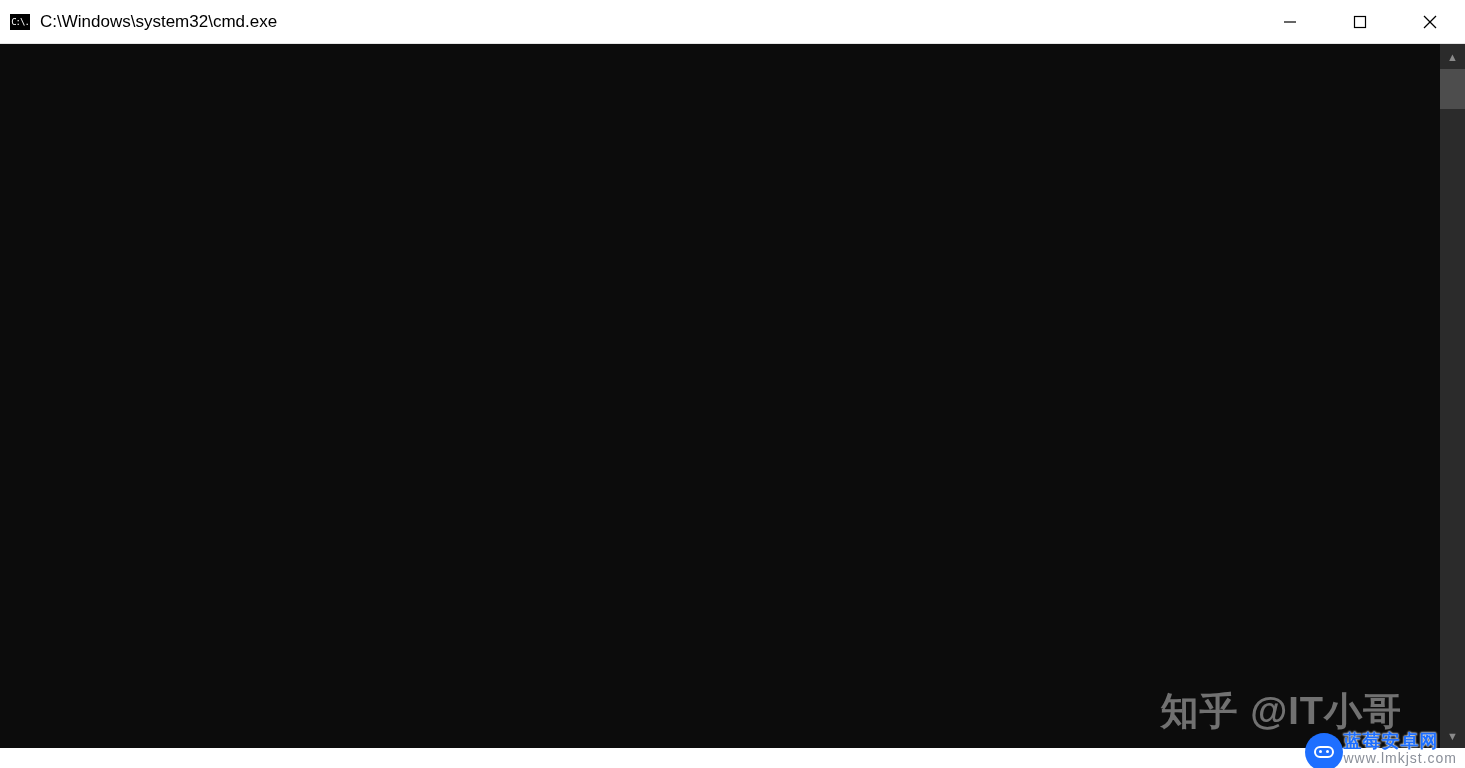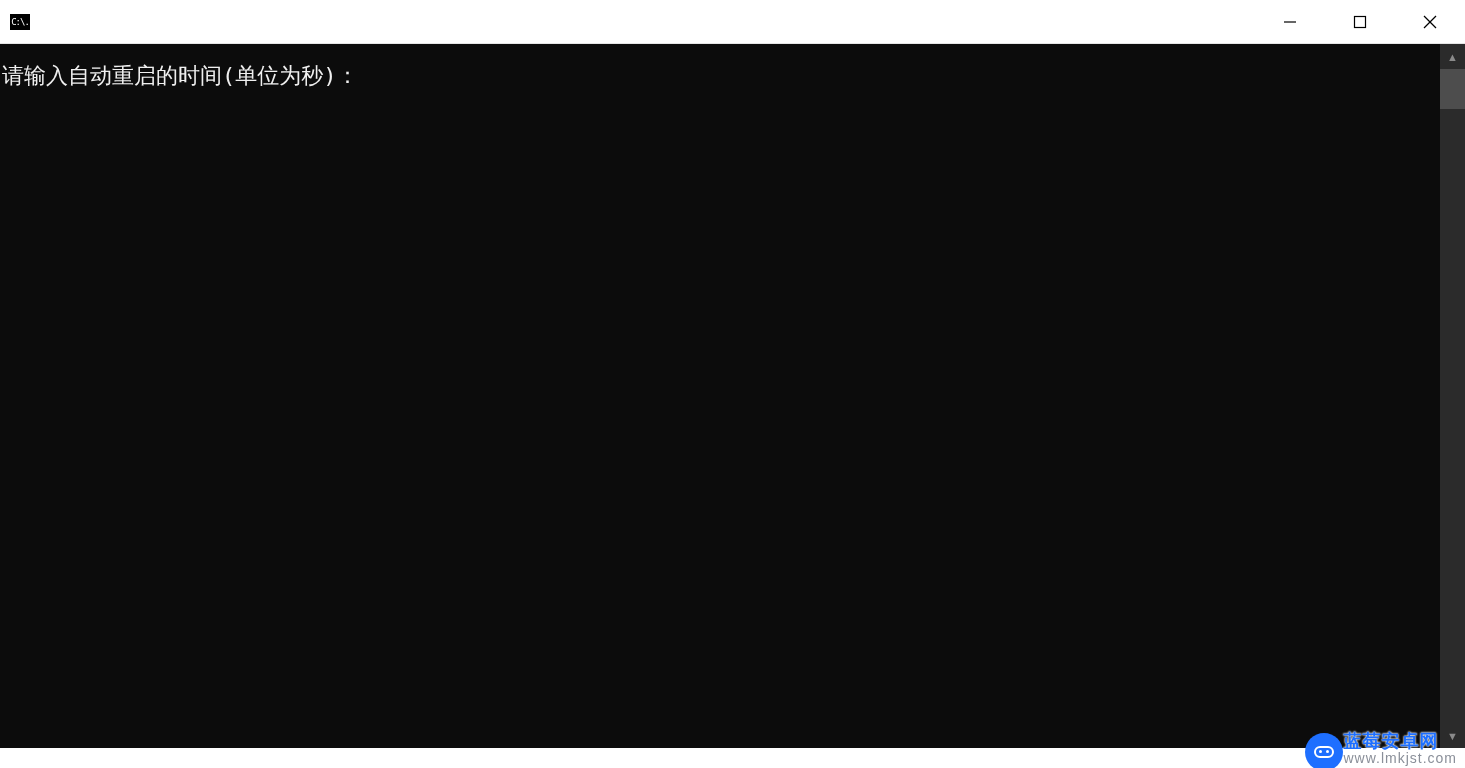--- a/index.html
+++ b/index.html
@@ -135,20 +135,21 @@
     color:#8a8f99;font-size:14px;letter-spacing:1px;font-family:Arial,sans-serif;
   }
 </style>
 </head>
 <body>
 
 <div class="titlebar">
   <div class="app-icon">
     <span>C:\.</span>
   </div>
+  <div class="title-text">C:\Windows\system32\cmd.exe</div>
 
   <div class="win-controls">
     <div class="win-btn">
       <svg width="14" height="14">
           <line x1="1" y1="7" x2="13" y2="7"></line>
         </svg>
     </div>
     <div class="win-btn">
       <svg width="14" height="14">
           <rect x="1.5" y="1.5" width="11" height="11"></rect>
@@ -157,21 +158,22 @@
     <div class="win-btn">
       <svg width="14" height="14">
           <line x1="1" y1="1" x2="13" y2="13"></line>
           <line x1="13" y1="1" x2="1" y2="13"></line>
         </svg>
     </div>
   </div>
 </div>
 
 <div class="terminal-wrap">
-  <div class="terminal"><span>请输入自动重启的时间(单位为秒)：</span>
+  <div class="terminal">
+    <div class="wm-zhihu">知乎 @IT小哥</div>
   </div>
 
   <div class="vscroll">
     <div class="arrow-up">▲</div>
     <div class="thumb"></div>
     <div class="arrow-down">▼</div>
   </div>
 </div>
 
 <div class="bottom-strip">

